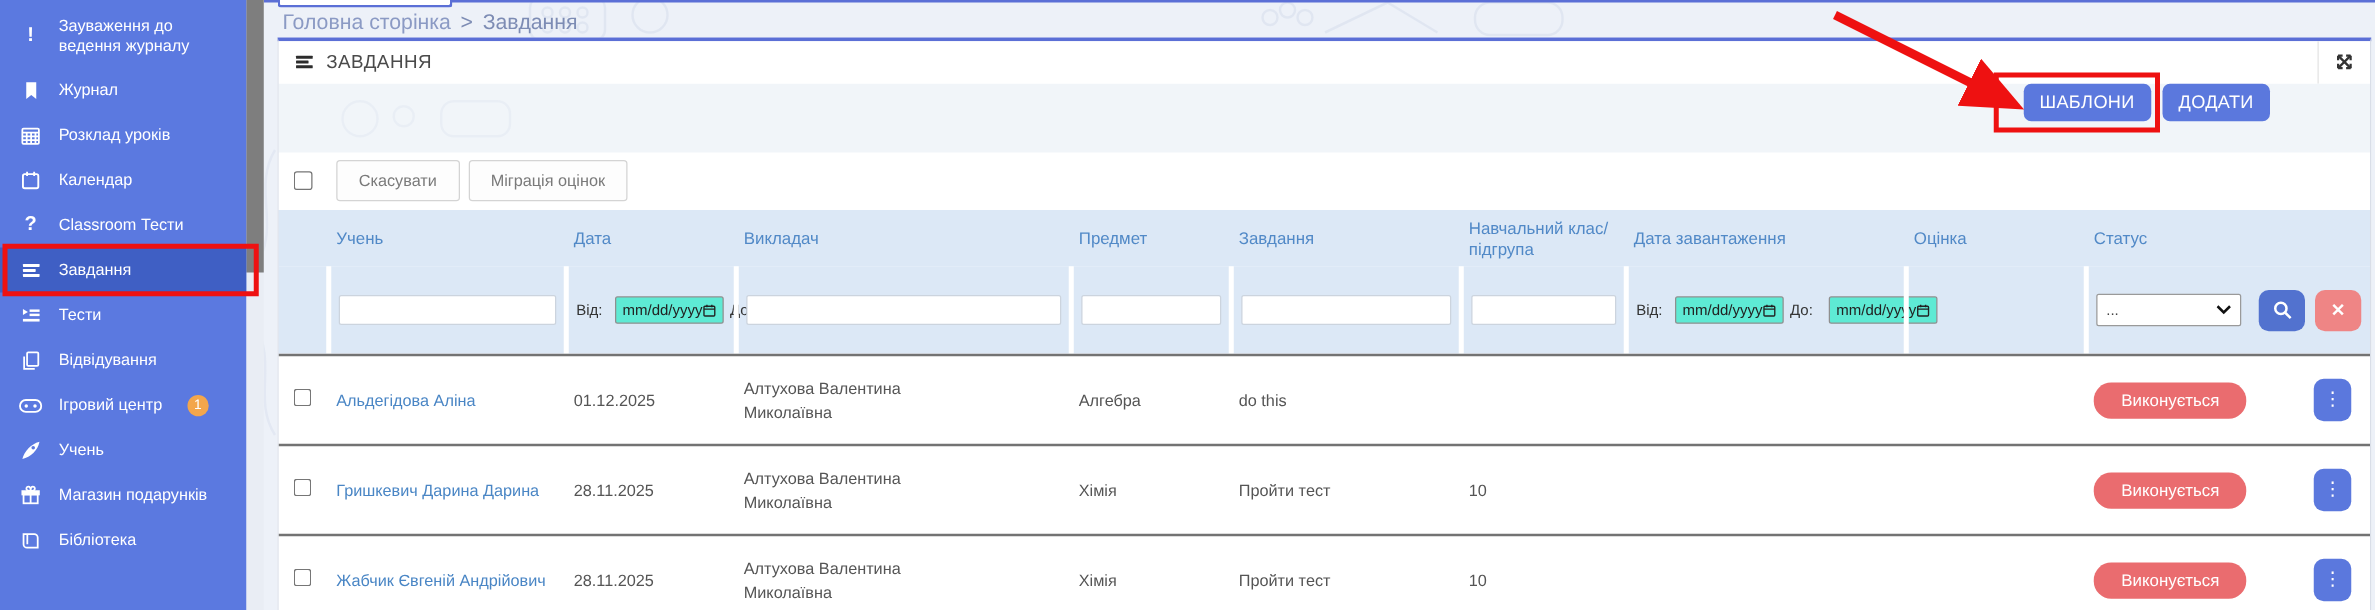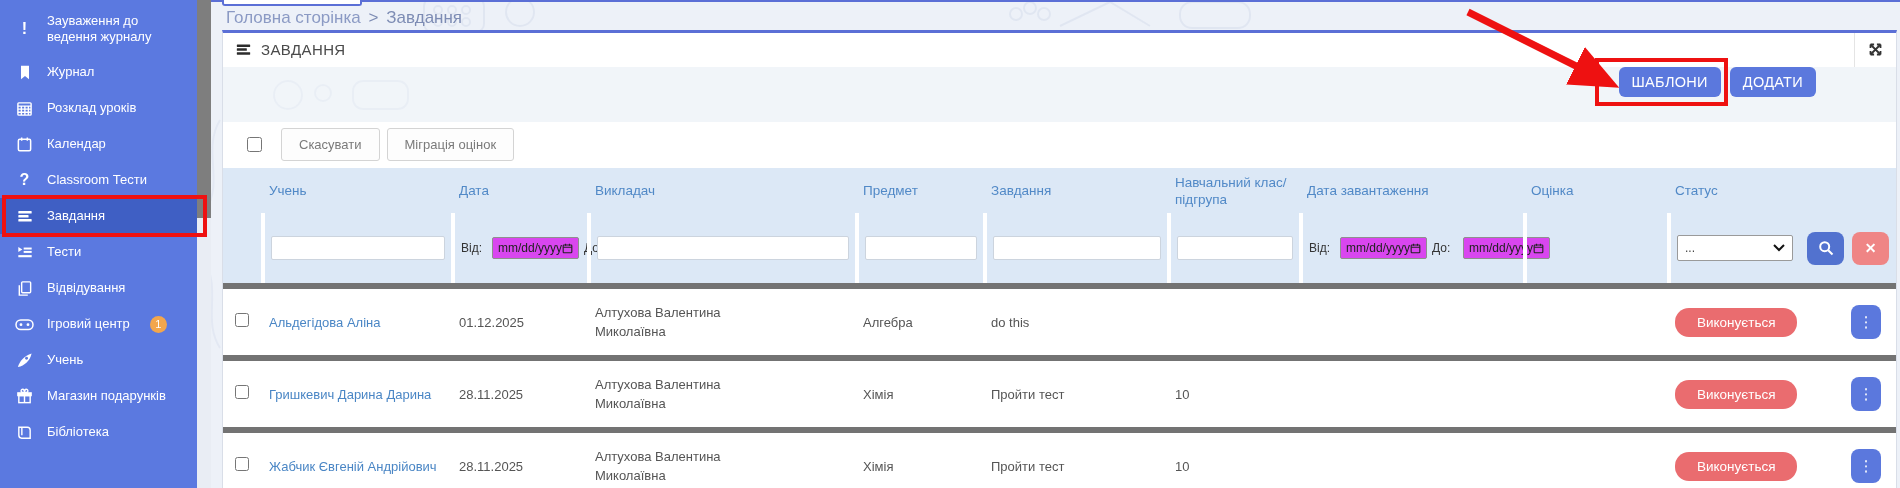--- a/index.html
+++ b/index.html
@@ -39,44 +39,44 @@
 
   .panel-head { height:34px; background:#fff; display:flex; align-items:center; padding-left:12px; }
   .panel-title { display:flex; align-items:center; gap:9px; font-size:15px; color:#4a4a4a; letter-spacing:.4px; }
   .panel-head-right { margin-left:auto; border-left:1px solid #e4e4e4; width:42px; align-self:stretch; display:flex; align-items:center; justify-content:center; cursor:pointer; }
 
   .toolbar { height:56px; background:#f1f5f9; display:flex; align-items:flex-start; justify-content:flex-end; padding-right:80px; gap:9px; position:relative; }
   .btn-blue { background:#5b78dd; color:#fff; border:none; border-radius:6px; font-size:14.5px; padding:7px 13px; font-family:inherit; cursor:pointer; letter-spacing:.3px; }
   .tpl-wrap { position:relative; display:inline-block; }
   .tpl-redbox { position:absolute; left:-24px; right:-7px; top:-9px; bottom:-9px; border:4px solid #ee1111; z-index:40; pointer-events:none; }
 
-  .bulkrow { height:46px; background:#fff; display:flex; align-items:center; padding-left:24px; gap:7px; }
+  .bulkrow { height:46px; background:#fff; display:flex; align-items:center; padding-left:12px; gap:7px; }
   .bulkrow input[type=checkbox] { width:15px; height:15px; margin-right:12px; }
   .btn-gray { background:#fdfdfd; border:1px solid #d4d4d4; border-radius:3px; color:#7a7a7a; font-size:13px; padding:8px 17px; font-family:inherit; cursor:pointer; }
 
   
   .tgrid { display:grid; grid-template-columns:38px 190px 136px 268px 128px 184px 132px 224px 144px 176px 52px; align-items:center; }
   .thead { background:#dce8f6; color:#5189c7; font-size:13.5px; min-height:40px; }
   .thead .cell { padding:6px 8px; line-height:17px; }
 
   .tfilter { background:#dce8f6; min-height:70px; font-size:12px; color:#333; }
   .tfilter .cell { padding:8px 6px; border-left:4px solid #fff; align-self:stretch; display:flex; align-items:center; }
   .tfilter .cell:first-child { border-left:none; }
   .f-input { width:100%; height:24px; border:1px solid #ccd4de; border-radius:2px; background:#fff; font-family:inherit; font-size:12px; padding:0 6px; }
   .datecol { display:flex; flex-direction:row; gap:5px; width:100%; }
   .daterow { display:flex; align-items:center; gap:5px; }
   .datelabel { width:26px; color:#333; }
-  .dateinput { flex:1; height:22px; background:#d946ef; border:1px solid #8f8f8f; border-radius:2px; display:flex; align-items:center; justify-content:space-between; padding:0 5px; color:#222; font-size:12px; cursor:text; }
+  .dateinput { flex:1; height:22px; background:#5eead4; border:1px solid #8f8f8f; border-radius:2px; display:flex; align-items:center; justify-content:space-between; padding:0 5px; color:#222; font-size:12px; cursor:text; }
   .selectbox { width:148px; height:26px; background:#fff; border:1px solid #9a9a9a; border-radius:2px; display:flex; align-items:center; justify-content:space-between; padding:0 7px; color:#444; font-size:12px; cursor:pointer; }
   .fbtns { display:flex; gap:8px; margin-left:14px; }
   .sq-btn { width:37px; height:33px; border:none; border-radius:8px; display:flex; align-items:center; justify-content:center; cursor:pointer; }
   .sq-blue { background:#5272cf; }
   .sq-red { background:#ef8585; color:#fff; font-size:14px; font-weight:bold; }
 
-  .trow { background:#fff; border-top:6px solid #737373; min-height:72px; font-size:13px; color:#555; }
+  .trow { background:#fff; border-top:2px solid #737373; min-height:72px; font-size:13px; color:#555; }
   .trow .cell { padding:6px 8px; line-height:19px; }
   .trow .c-check { padding-left:12px; }
   .trow input[type=checkbox] { width:14px; height:14px; }
   .link { color:#4a86c5; cursor:pointer; text-decoration:none; }
   .teacher { display:inline-block; max-width:175px; }
   .badge { display:inline-block; background:#ea6c6f; color:#fff; border-radius:14px; padding:5px 22px; font-size:13.5px; }
   .dots-btn { width:30px; height:34px; background:#5b78dd; border:none; border-radius:8px; color:#fff; font-size:15px; line-height:10px; cursor:pointer; display:flex; align-items:center; justify-content:center; }
   .c-status { text-align:left; }
 
   

